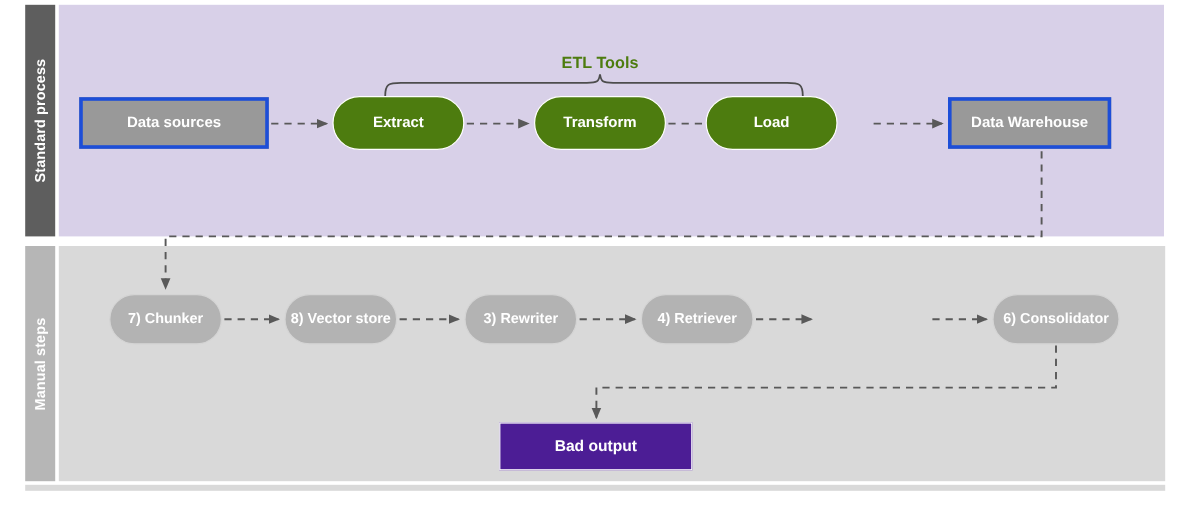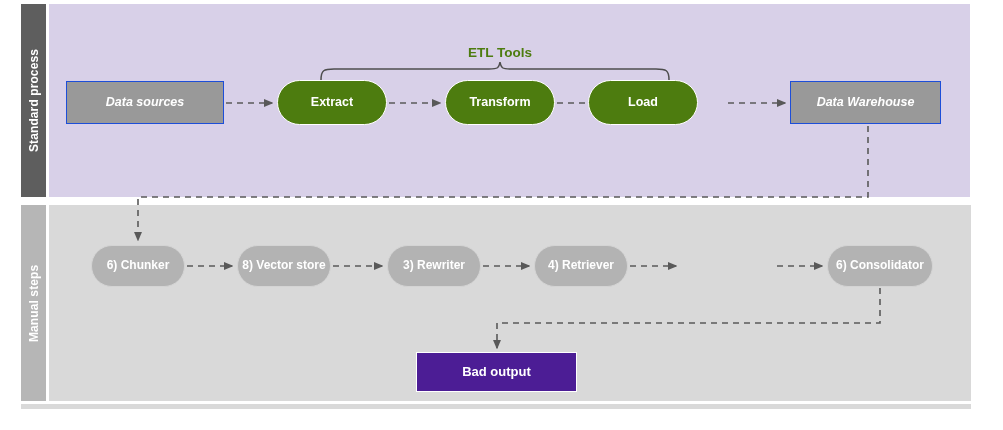--- a/index.html
+++ b/index.html
@@ -67,22 +67,21 @@
     text-align: center;
     color: #ffffff;
     font-weight: bold;
     font-size: 12.5px;
     line-height: 1.15;
     box-sizing: border-box;
     z-index: 5;
   }
   .node.rect {
     background: #999999;
-    border: 1px solid #1d4ed8;
-    font-style: italic;
+    border: 3px solid #1d4ed8;
   }
   .node.pill-etl {
     background: #4d7c0f;
     border: 1.5px solid #ffffff;
     border-radius: 999px;
   }
   .node.pill-step {
     background: #b3b3b3;
     border: 1.5px solid #d4d4d4;
     border-radius: 999px;
@@ -92,21 +91,21 @@
     background: #4c1d95;
     border: 1.5px solid #ffffff;
     font-size: 13px;
   }
 
   
   #n-data-sources { left: 66px;  top: 81px;  width: 158px; height: 43px; }
   #n-extract      { left: 277px; top: 80px;  width: 110px; height: 45px; }
   #n-transform    { left: 445px; top: 80px;  width: 110px; height: 45px; }
   #n-load         { left: 588px; top: 80px;  width: 110px; height: 45px; }
-  #n-warehouse    { left: 790px; top: 81px;  width: 151px; height: 43px; }
+  #n-warehouse    { left: 790px; top: 81px;  width: 136px; height: 43px; }
 
   
   #n-chunker      { left:  91px; top: 245px; width:  94px; height: 42px; }
   #n-vector       { left: 237px; top: 245px; width:  94px; height: 42px; }
   #n-rewriter     { left: 387px; top: 245px; width:  94px; height: 42px; }
   #n-retriever    { left: 534px; top: 245px; width:  94px; height: 42px; }
   #n-reranker     { left: 681px; top: 245px; width:  94px; height: 42px; }
   #n-consolidator { left: 827px; top: 245px; width: 106px; height: 42px; }
 
   #n-bad-output   { left: 416px; top: 352px; width: 161px; height: 40px; }
@@ -183,21 +182,21 @@
   <div class="node rect" id="n-data-sources">Data sources</div>
 
   <div class="node pill-etl" id="n-extract">Extract</div>
 
   <div class="node pill-etl" id="n-transform">Transform</div>
 
   <div class="node pill-etl" id="n-load">Load</div>
 
   <div class="node rect" id="n-warehouse">Data Warehouse</div>
 
-  <div class="node pill-step" id="n-chunker">6) Chunker</div>
+  <div class="node pill-step" id="n-chunker">7) Chunker</div>
 
   <div class="node pill-step" id="n-vector">8) Vector store</div>
 
   <div class="node pill-step" id="n-rewriter">3) Rewriter</div>
 
   <div class="node pill-step" id="n-retriever">4) Retriever</div>
 
 
   <div class="node pill-step" id="n-consolidator">6) Consolidator</div>
 

